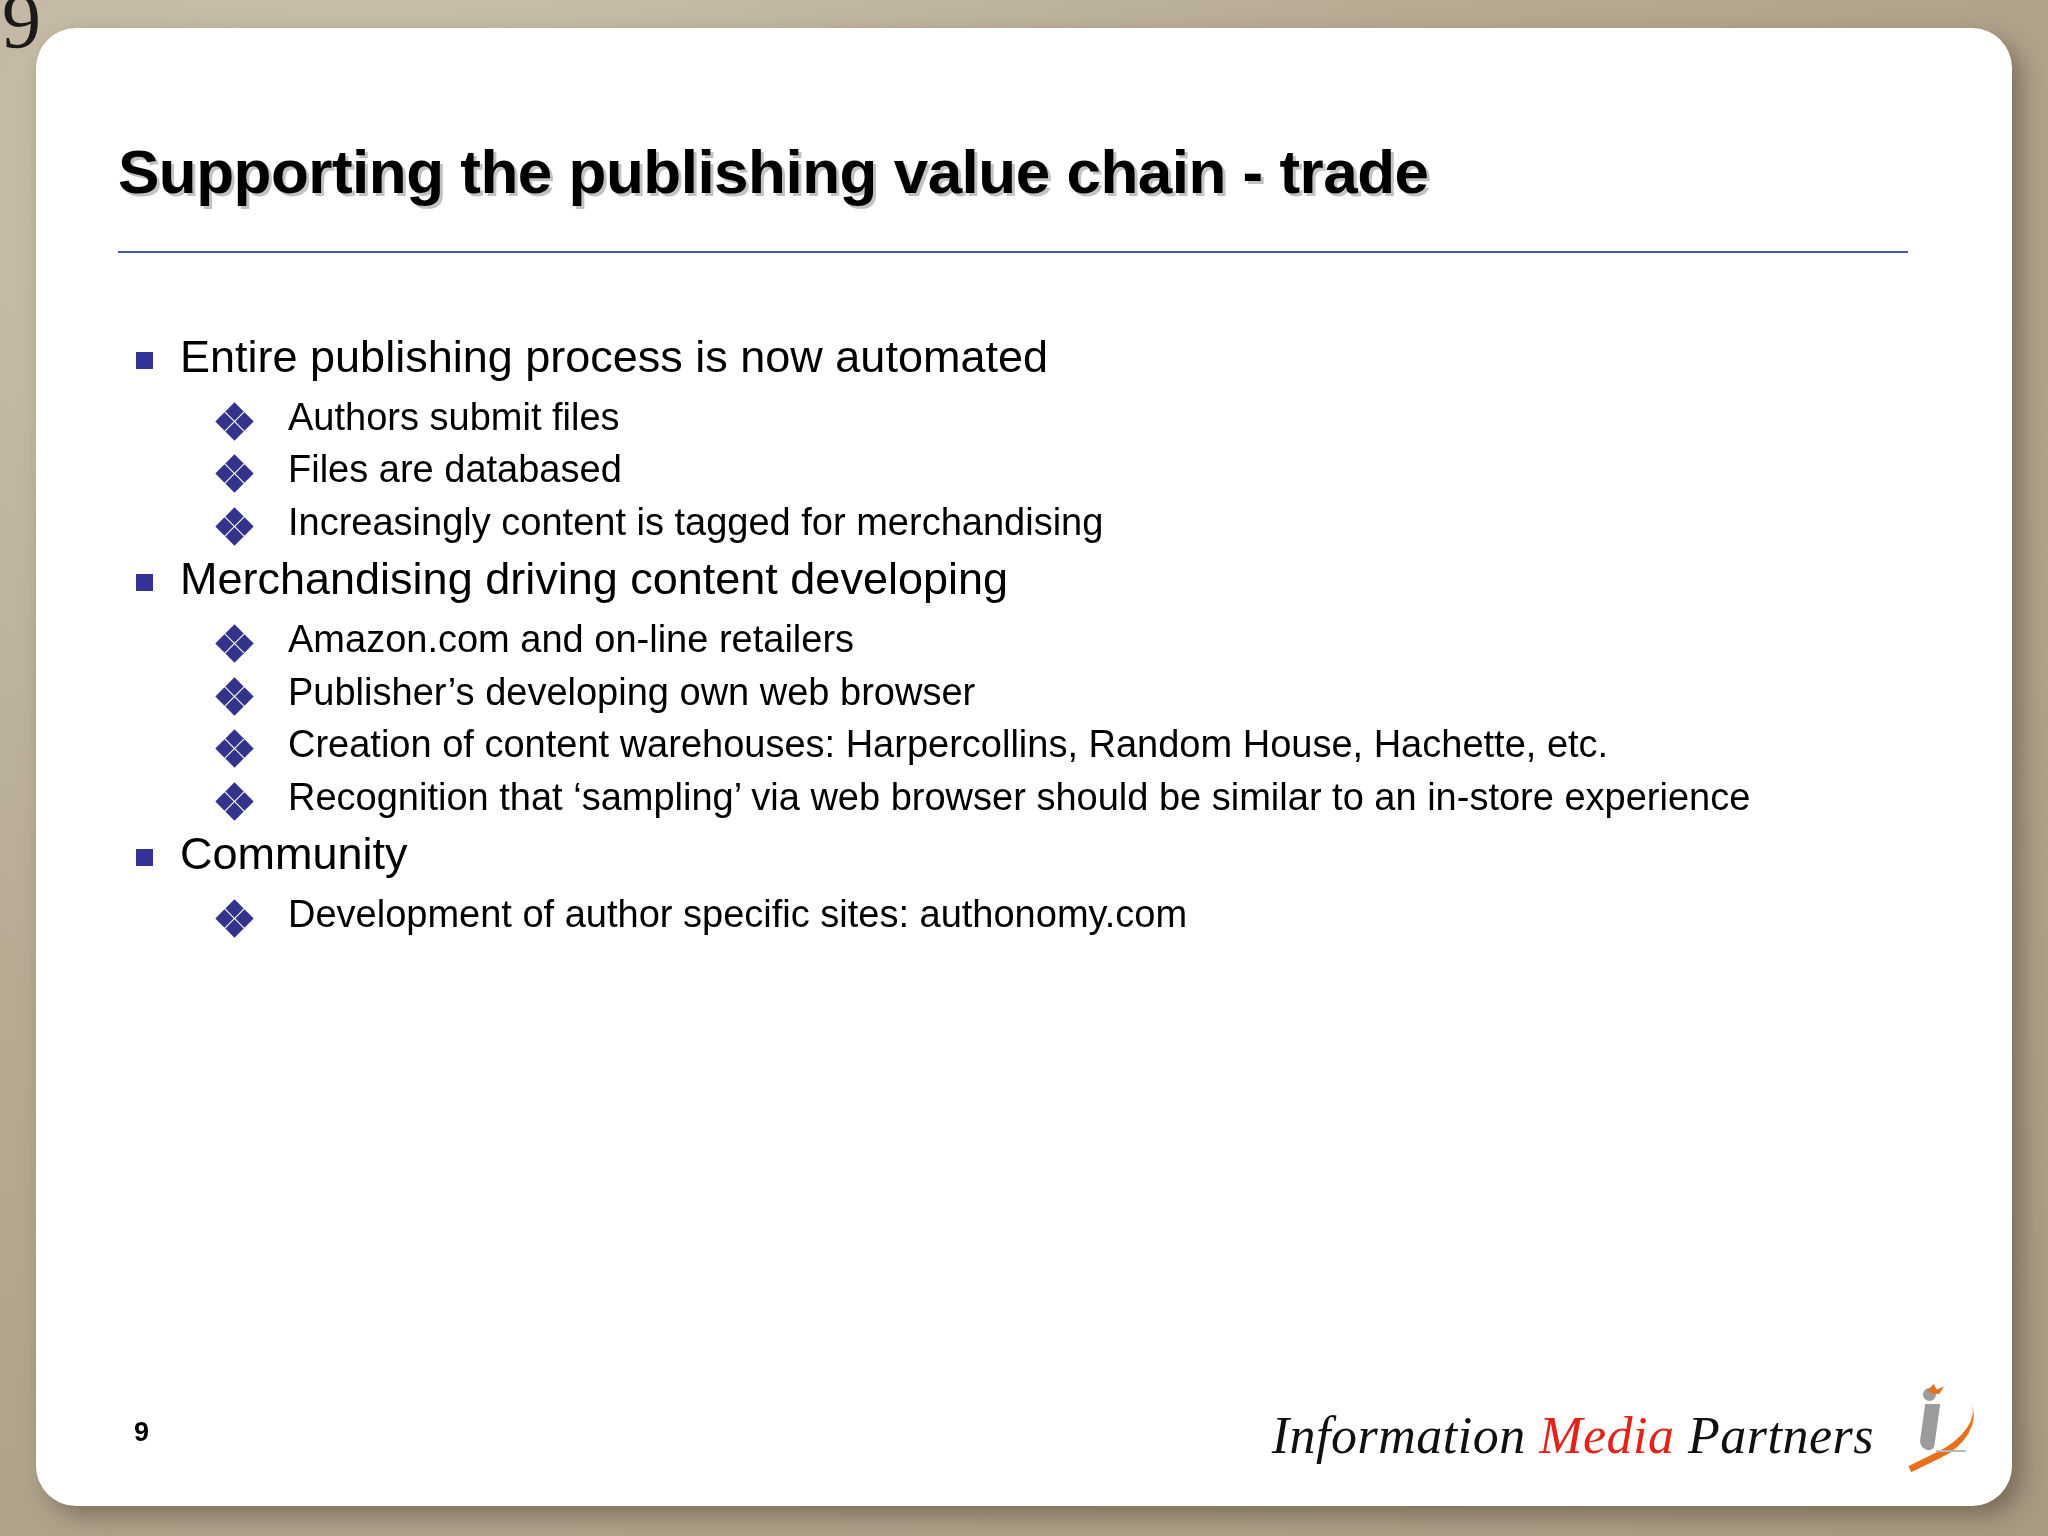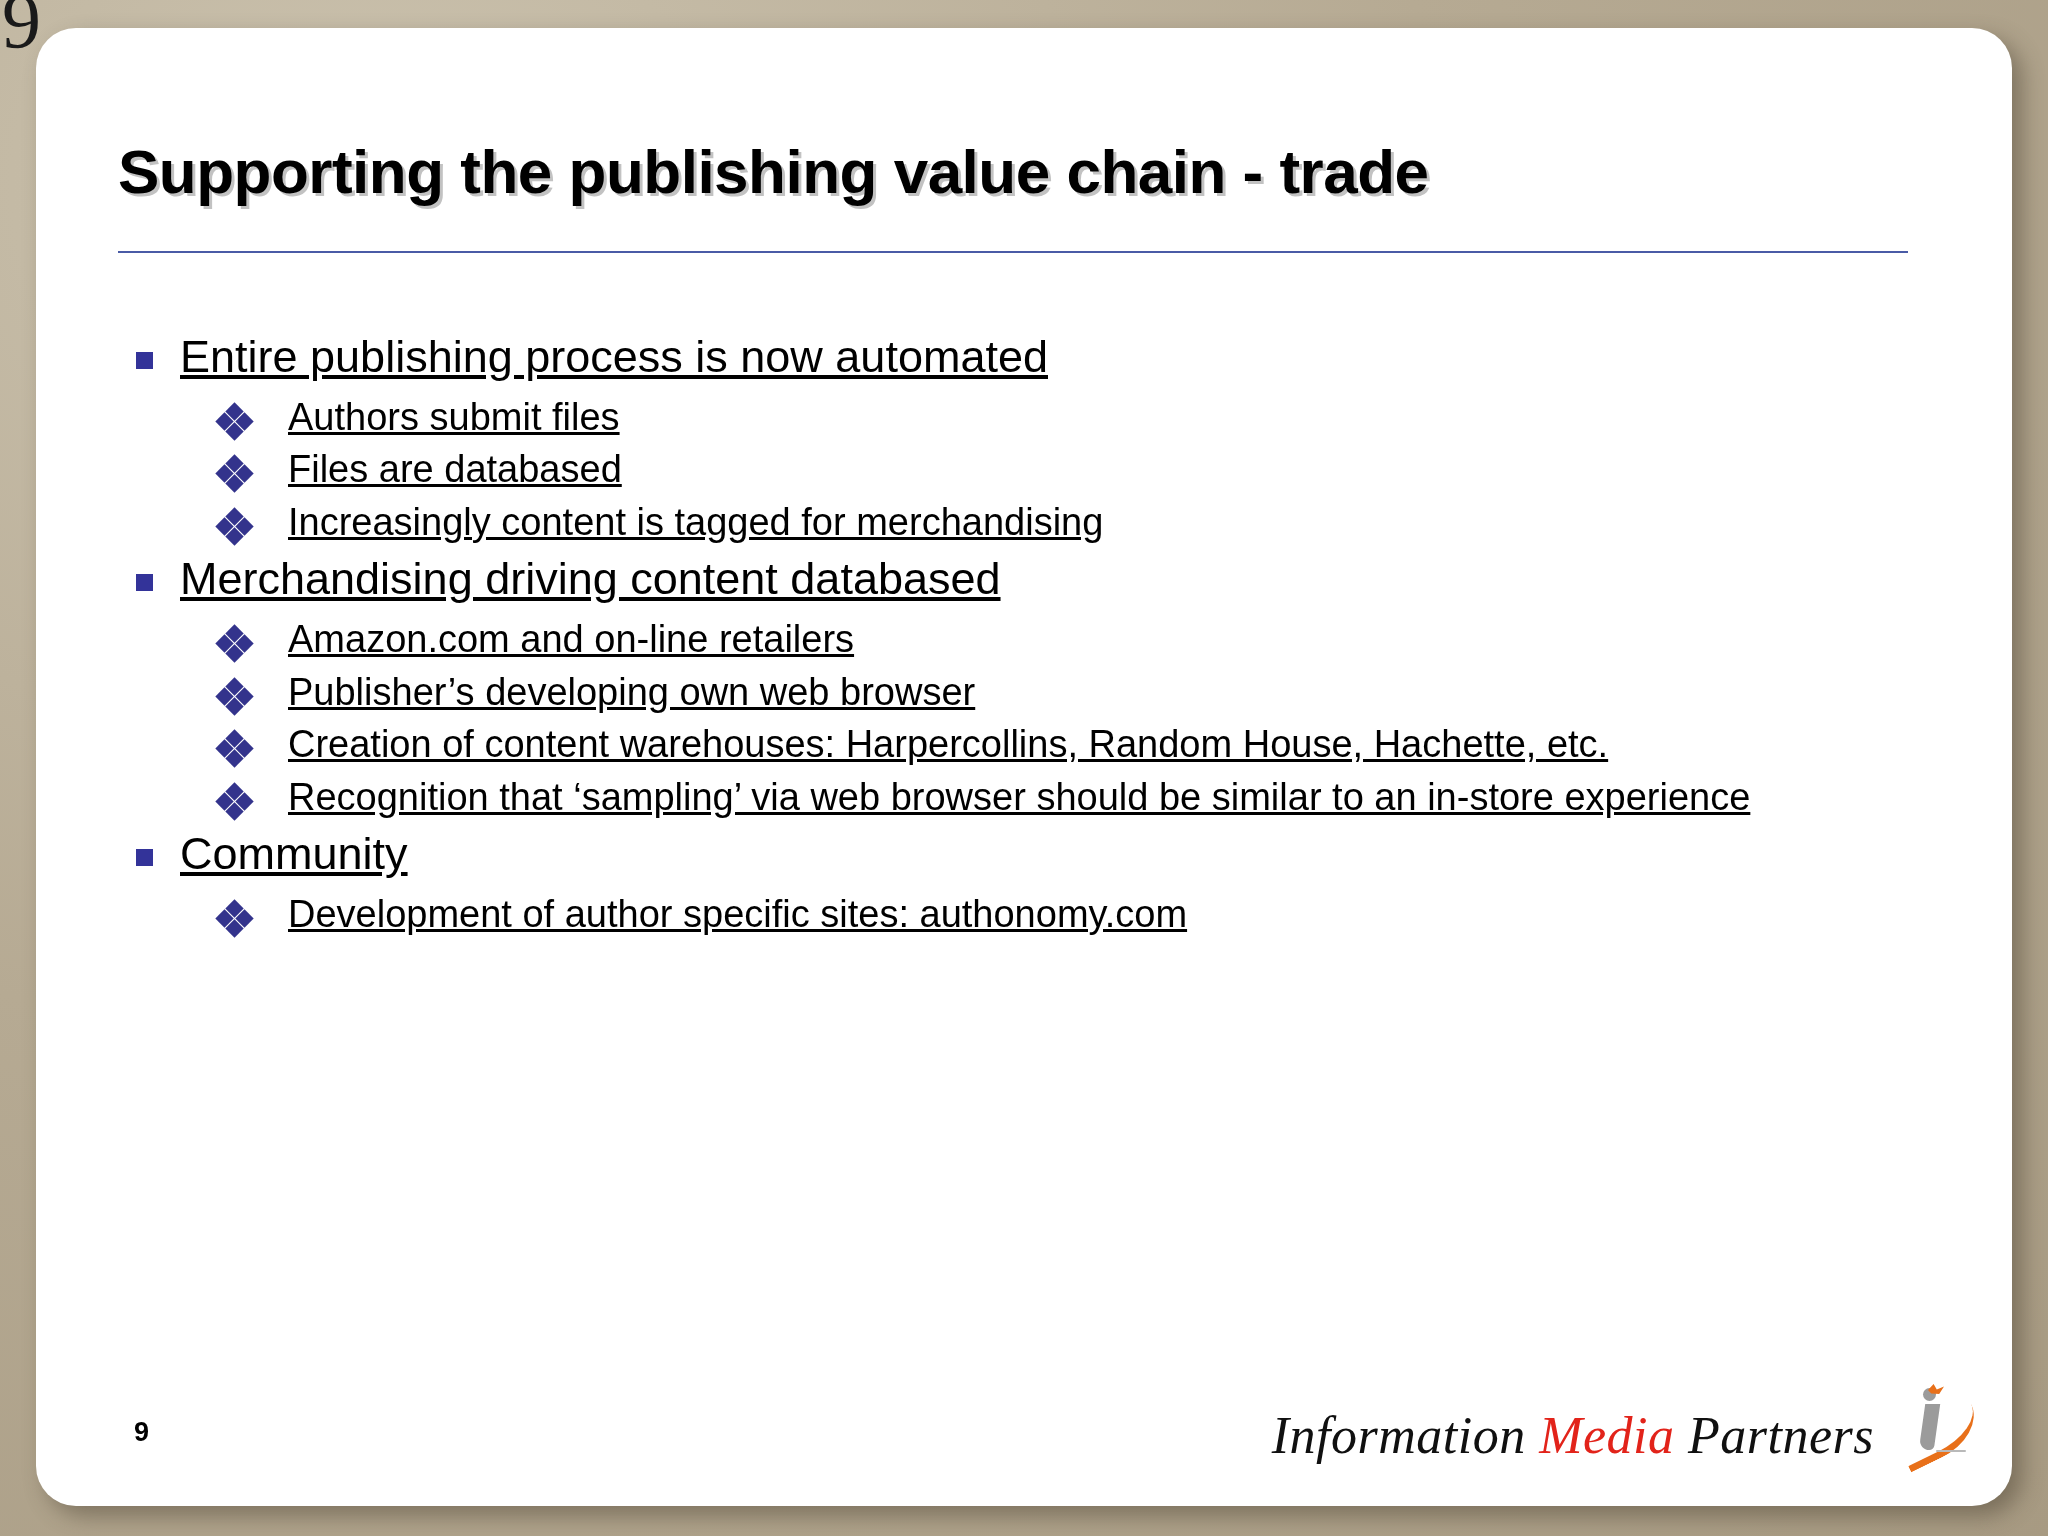--- a/index.html
+++ b/index.html
@@ -76,21 +76,20 @@
   .body {
     position: absolute;
     left: 82px;
     top: 300px;
     width: 1830px;
   }
 
   .bullet-row {
     display: flex;
     align-items: flex-start;
-    text-decoration: underline;
   }
 
   
   .lvl1 {
     margin-bottom: 4px;
   }
   .lvl1 .marker {
     flex: 0 0 auto;
     width: 62px;
     display: flex;
@@ -291,21 +290,21 @@
               <i class="r"></i>
               <i class="b"></i>
             </span>
           </div>
           <div class="text">Increasingly content is tagged for merchandising</div>
         </div>
         <div class="bullet-row lvl1">
           <div class="marker">
             <span class="sq"></span>
           </div>
-          <div class="text">Merchandising driving content databased</div>
+          <div class="text">Merchandising driving content developing</div>
         </div>
         <div class="bullet-row lvl2">
           <div class="marker">
             <span class="dia">
               <i class="t"></i>
               <i class="l"></i>
               <i class="r"></i>
               <i class="b"></i>
             </span>
           </div>

